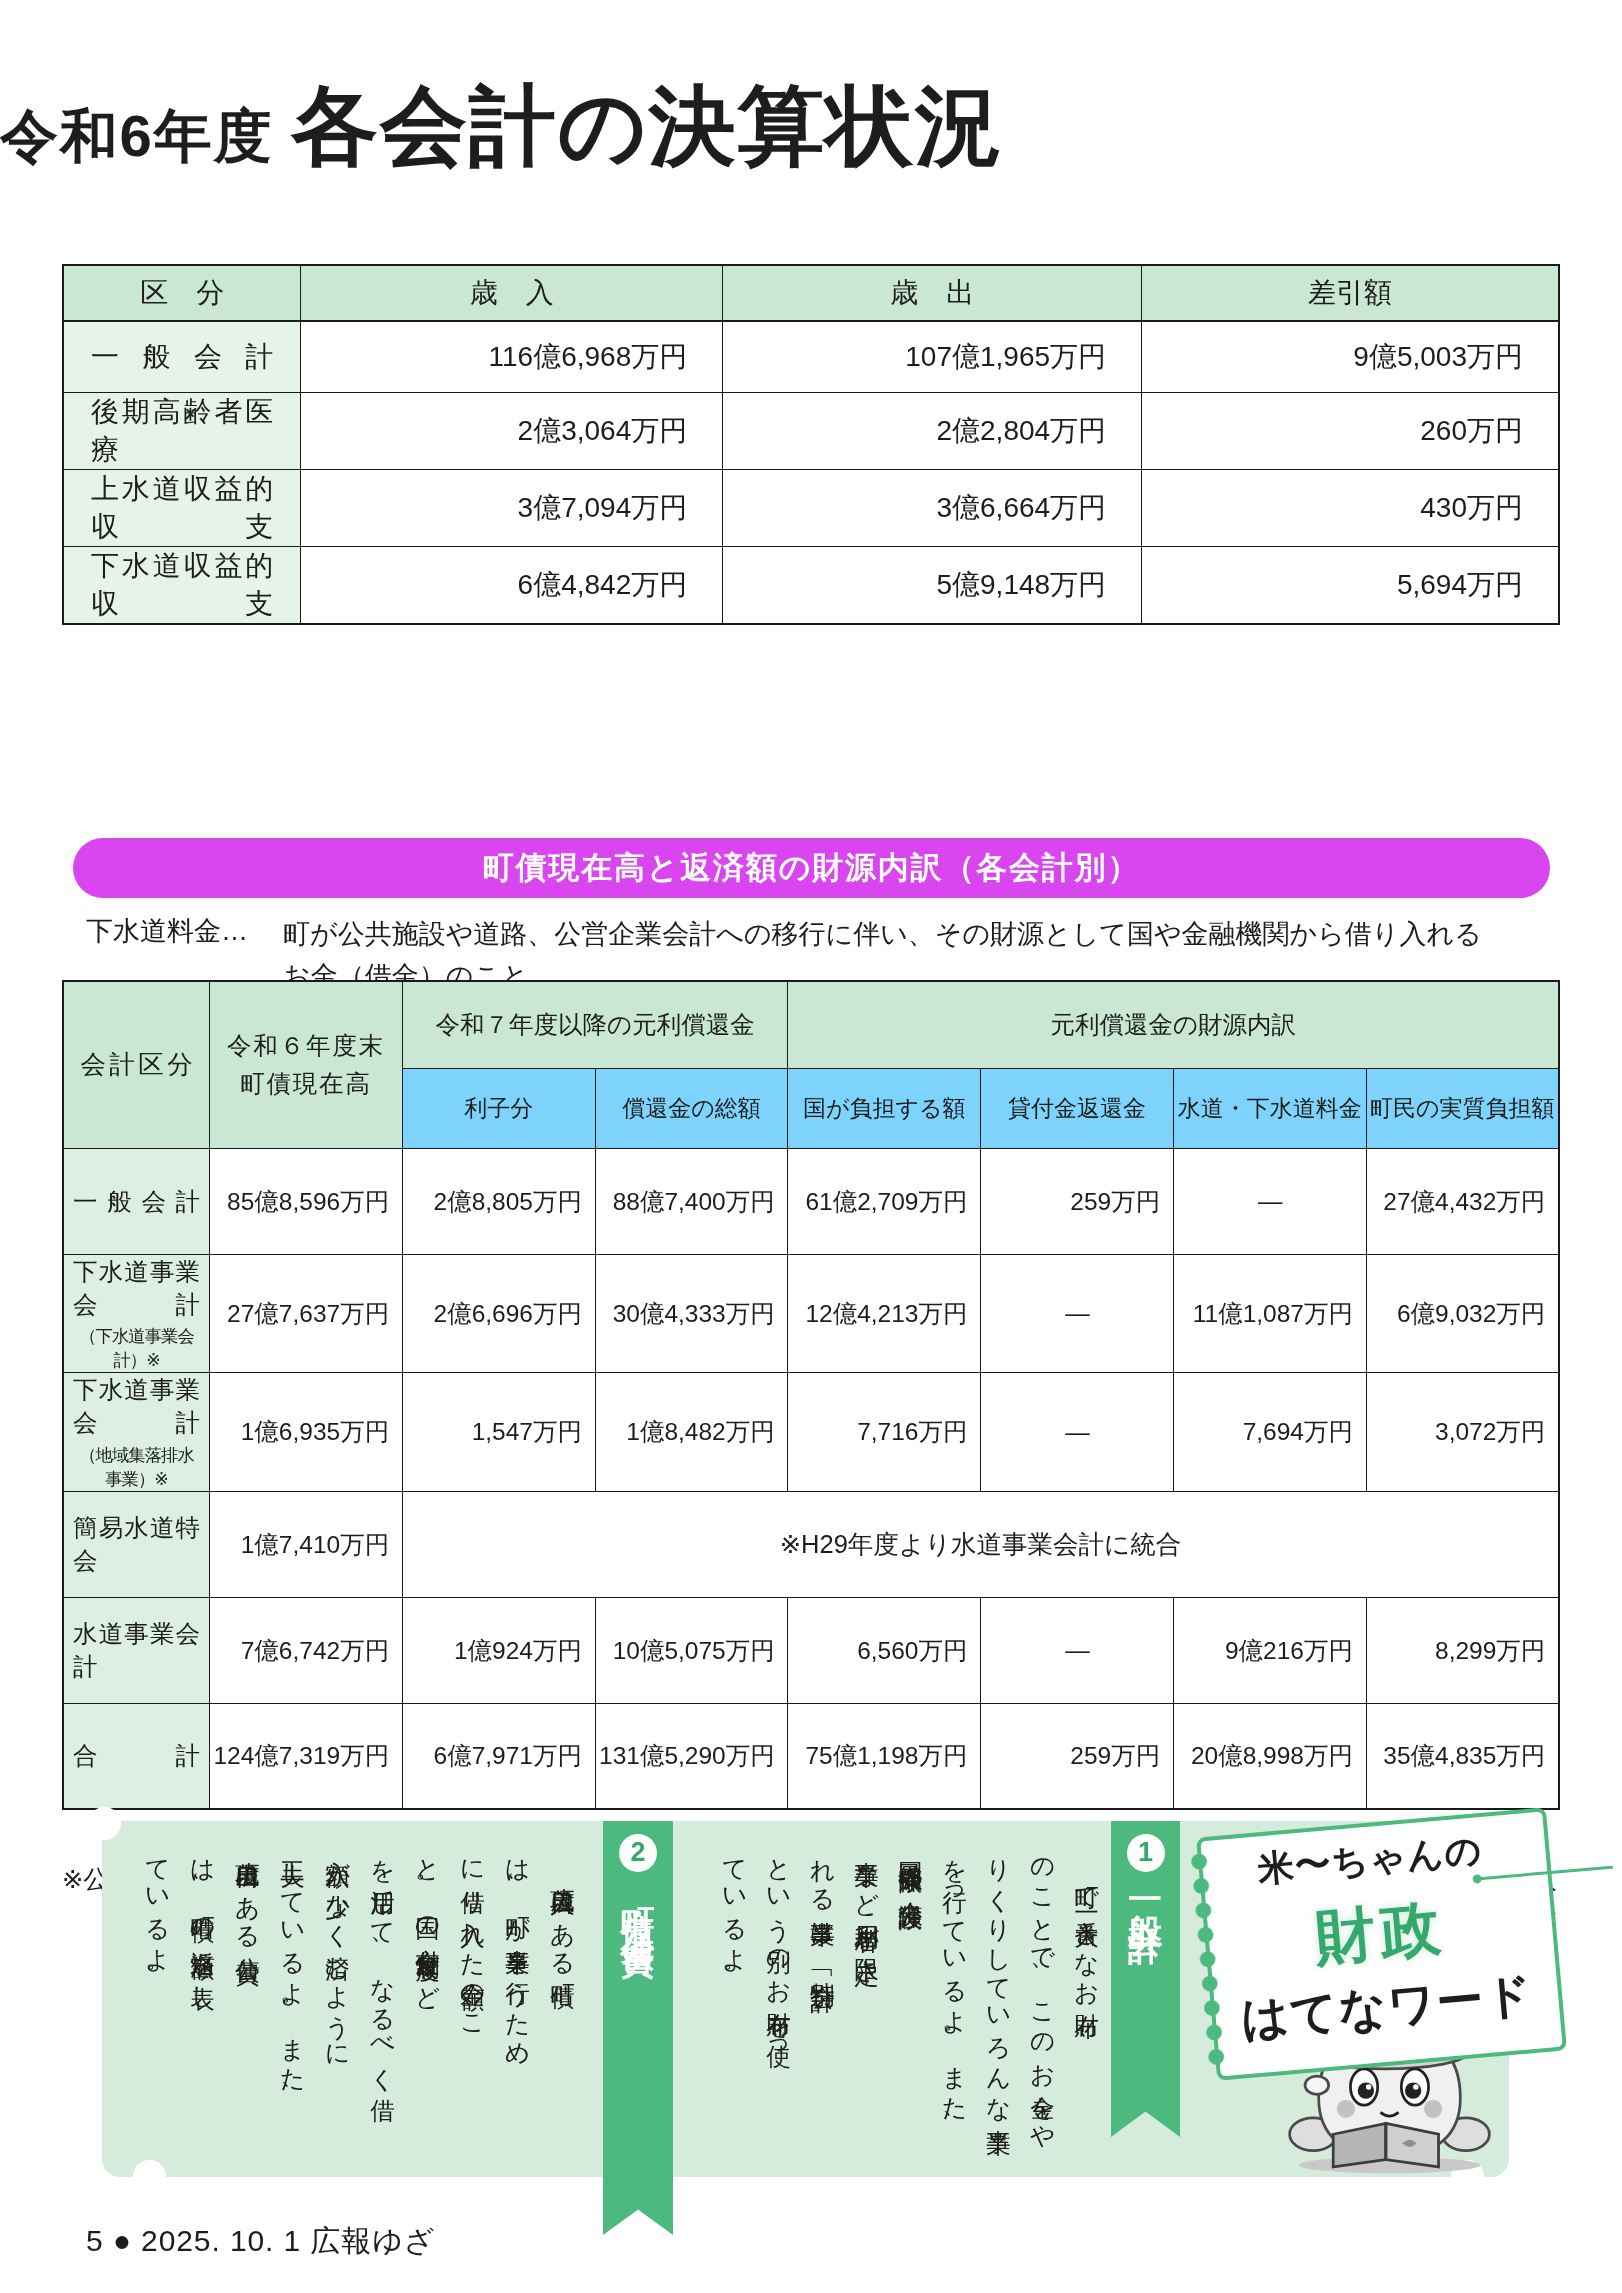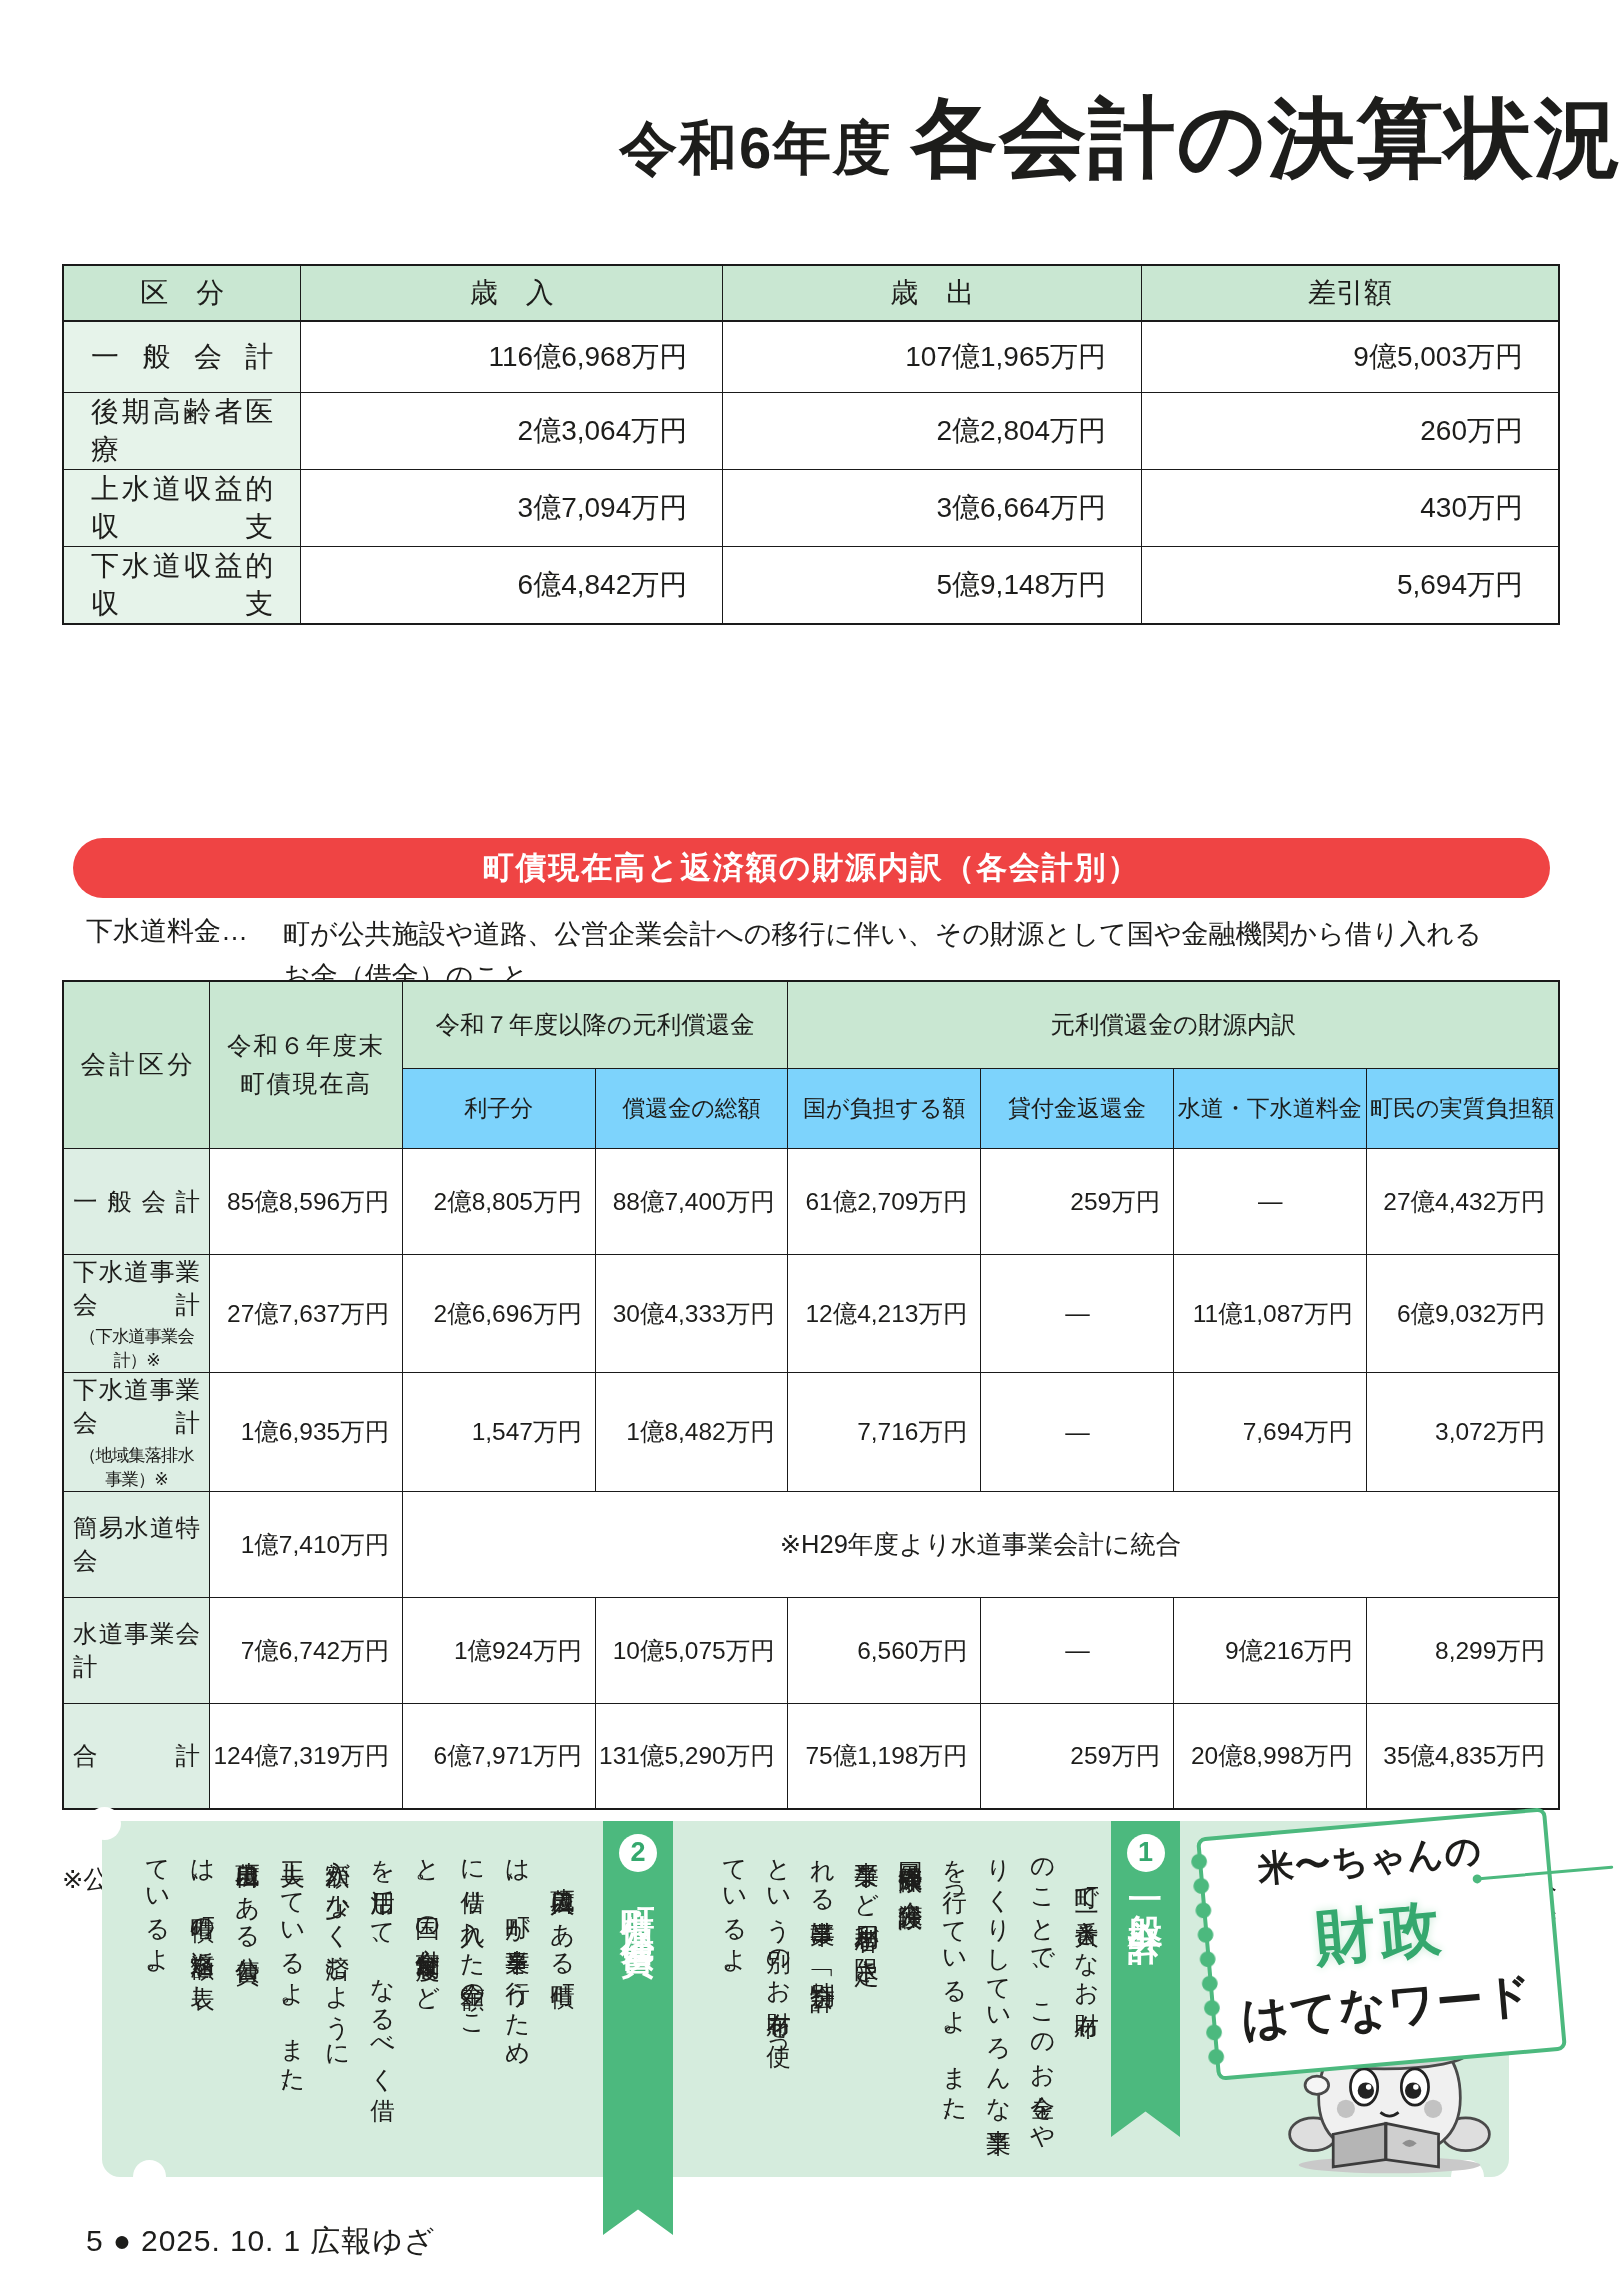--- a/index.html
+++ b/index.html
@@ -4,21 +4,21 @@
 <style>
   html,body{margin:0;padding:0;}
   body{
     width:1623px;height:2294px;position:relative;background:#ffffff;
     font-family:"Liberation Sans","DejaVu Sans",sans-serif;color:#1d1d1b;
     overflow:hidden;
   }
   .abs{position:absolute;}
 
   
-  .title{top:80px;left:0;width:100%;text-align:right;white-space:nowrap;}
+  .title{top:68px;left:0;width:100%;text-align:left;white-space:nowrap;}
   .title .pre{font-size:58px;font-weight:bold;letter-spacing:1.8px;}
   .title .main{font-size:87px;font-weight:bold;letter-spacing:1.8px;margin-left:18px;}
 
   
   table{border-collapse:collapse;table-layout:fixed;}
   th,td{border:1.4px solid #1a1a1a;box-sizing:border-box;}
   .t1,.t2{left:62px;width:1498px;}
   .t1 table,.t2 table{width:100%;}
   .t1{top:264px;}
   .t2{top:980px;}
@@ -41,21 +41,21 @@
   .t2 td.lab{background:#ddeee4;font-size:24.5px;padding:0 9px;}
   .t2 td.lab .jlab{text-align:justify;text-align-last:justify;}
   .t2 td.lab .lab-sub{font-size:17.3px;text-align:center;margin-top:3.6px;letter-spacing:-0.9px;}
   .t2 td.val{background:#fff;font-size:24.5px;text-align:right;padding-right:12.7px;}
   .t2 td.dash{text-align:center;padding-right:0;}
   .t2 td.merged{background:#fff;font-size:25.5px;text-align:center;}
 
   
   .banner{
     left:73px;top:838px;width:1477px;height:60px;border-radius:31px;
-    background:#ef4444;color:#fff;font-size:31px;font-weight:bold;letter-spacing:1.8px;
+    background:#d946ef;color:#fff;font-size:31px;font-weight:bold;letter-spacing:1.8px;
     display:flex;align-items:center;justify-content:center;
   }
 
   
   .definition{left:86px;top:913px;display:flex;gap:35px;font-size:27px;}
   .definition .dlabel{white-space:nowrap;}
   .definition .dlines{white-space:pre-line;line-height:42px;}
 
   
   .noteL{left:62px;top:1862px;font-size:25.5px;}

